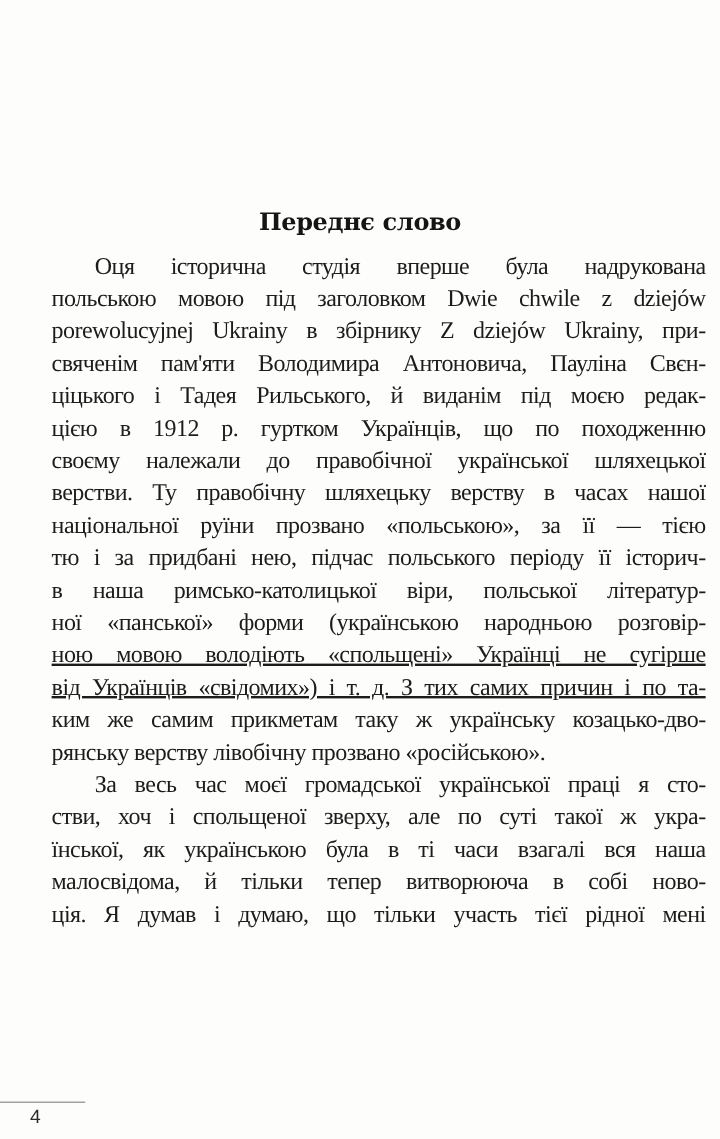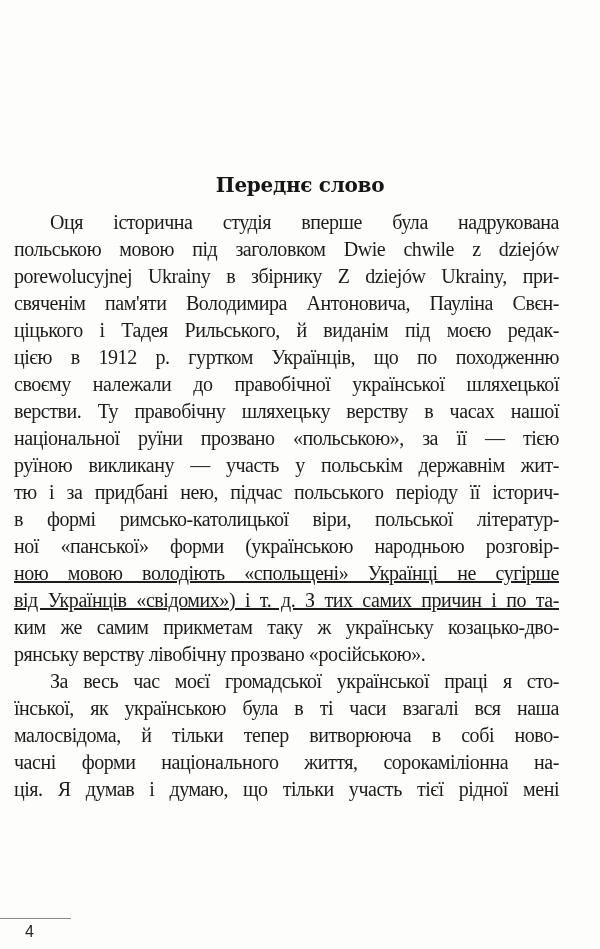--- a/index.html
+++ b/index.html
@@ -30,21 +30,21 @@
       font-family: "DejaVu Serif", "Liberation Serif", serif;
       font-weight: bold;
       font-size: 20px;
       line-height: 26px;
       color: #151515;
       letter-spacing: -0.3px;
     }
     .body-text {
       position: absolute;
       top: 209px;
-      left: 14px;
+      left: 43px;
       width: 545px;
     }
     .line {
       height: 27px;
       line-height: 27px;
       font-size: 17.6px;
       white-space: nowrap;
       text-align: justify;
       text-align-last: justify;
       letter-spacing: -0.45px;
@@ -89,35 +89,34 @@
     <div>
       <div class="line indent" style="white-space: normal;">Оця історична студія вперше була надрукована</div>
       <div class="line" style="white-space: normal;">польською мовою під заголовком Dwie chwile z dziejów</div>
       <div class="line" style="white-space: normal;">porewolucyjnej Ukrainy в збірнику Z dziejów Ukrainy, при-</div>
       <div class="line" style="white-space: normal;">свяченім пам'яти Володимира Антоновича, Пауліна Свєн-</div>
       <div class="line" style="white-space: normal;">ціцького і Тадея Рильського, й виданім під моєю редак-</div>
       <div class="line" style="white-space: normal;">цією в 1912 р. гуртком Українців, що по походженню</div>
       <div class="line" style="white-space: normal;">своєму належали до правобічної української шляхецької</div>
       <div class="line" style="white-space: normal;">верстви. Ту правобічну шляхецьку верству в часах нашої</div>
       <div class="line" style="white-space: normal;">національної руїни прозвано «польською», за її — тією</div>
-      <div class="line" style="white-space: normal;">руїною викликану — участь у польськім державнім жит-</div>
       <div class="line" style="white-space: normal;">тю і за придбані нею, підчас польського періоду її історич-</div>
-      <div class="line" style="white-space: normal;">в формі римсько-католицької віри, польської літератур-</div>
+      <div class="line" style="white-space: normal;">в наша римсько-католицької віри, польської літератур-</div>
       <div class="line" style="white-space: normal;">ної «панської» форми (українською народньою розговір-</div>
       <div class="line" style="white-space: normal; text-decoration: underline;">ною мовою володіють «спольщені» Українці не сугірше</div>
       <div class="line" style="white-space: normal; text-decoration: underline;">від Українців «свідомих») і т. д. З тих самих причин і по та-</div>
       <div class="line" style="white-space: normal;">ким же самим прикметам таку ж українську козацько-дво-</div>
       <div class="line last">рянську верству лівобічну прозвано «російською».</div>
     </div>
 
     <div>
       <div class="line indent" style="white-space: normal;">За весь час моєї громадської української праці я сто-</div>
+      <div class="line" style="white-space: normal;">стви, хоч і спольщеної зверху, але по суті такої ж укра-</div>
       <div class="line" style="white-space: normal;">їнської, як українською була в ті часи взагалі вся наша</div>
       <div class="line" style="white-space: normal;">малосвідома, й тільки тепер витворююча в собі ново-</div>
-      <div class="line" style="white-space: normal;">часні форми національного життя, сорокаміліонна на-</div>
       <div class="line" style="white-space: normal;">ція. Я думав і думаю, що тільки участь тієї рідної мені</div>
     </div>
   </div>
 
   <div class="footer-rule"></div>
   <div class="page-number">4</div>
 
 </div>
 
 </body></html>

